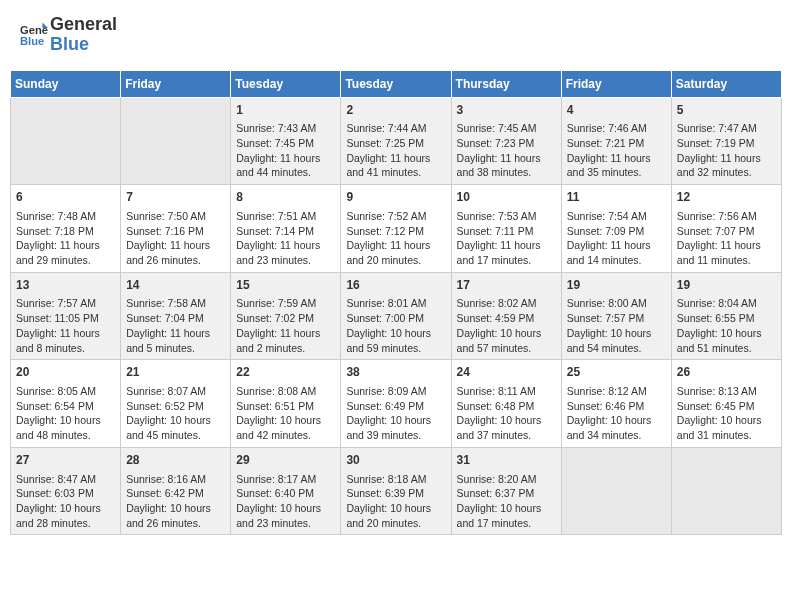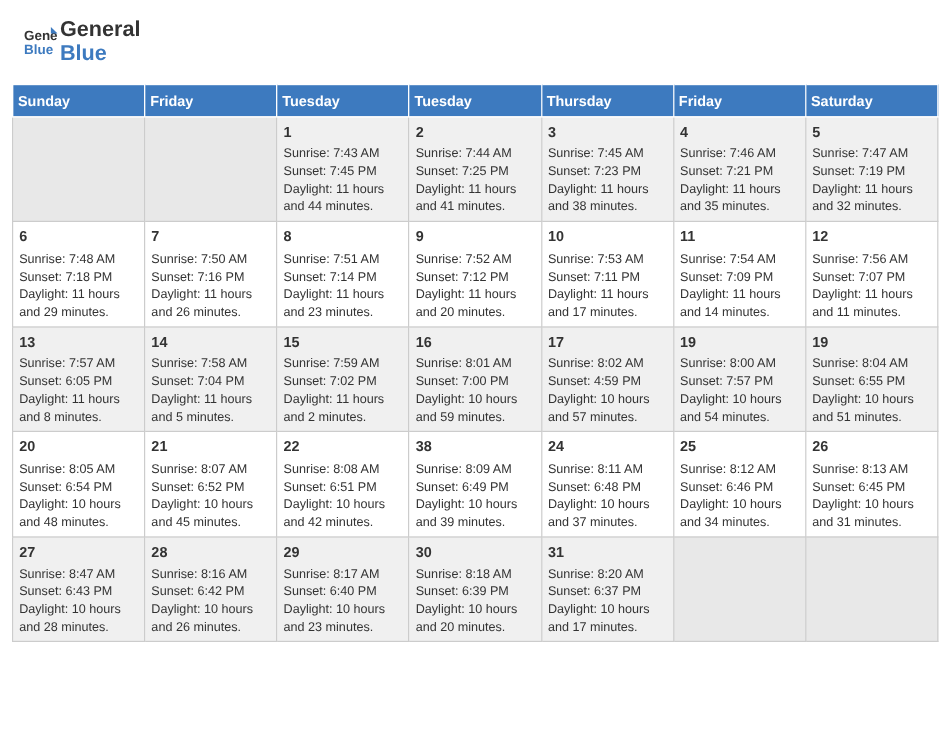--- a/index.html
+++ b/index.html
@@ -193,21 +193,21 @@
           <span class="day-number">12</span>
           <div>Sunrise: 7:56 AM</div>
           <div>Sunset: 7:07 PM</div>
           <div>Daylight: 11 hours and 11 minutes.</div>
         </td>
       </tr>
       <tr class="row-shaded">
         <td>
           <span class="day-number">13</span>
           <div>Sunrise: 7:57 AM</div>
-          <div>Sunset: 6:05 PM</div>
+          <div>Sunset: 11:05 PM</div>
           <div>Daylight: 11 hours and 8 minutes.</div>
         </td>
         <td>
           <span class="day-number">14</span>
           <div>Sunrise: 7:58 AM</div>
           <div>Sunset: 7:04 PM</div>
           <div>Daylight: 11 hours and 5 minutes.</div>
         </td>
         <td>
           <span class="day-number">15</span>
@@ -281,21 +281,21 @@
           <span class="day-number">26</span>
           <div>Sunrise: 8:13 AM</div>
           <div>Sunset: 6:45 PM</div>
           <div>Daylight: 10 hours and 31 minutes.</div>
         </td>
       </tr>
       <tr class="row-shaded">
         <td>
           <span class="day-number">27</span>
           <div>Sunrise: 8:47 AM</div>
-          <div>Sunset: 6:43 PM</div>
+          <div>Sunset: 6:03 PM</div>
           <div>Daylight: 10 hours and 28 minutes.</div>
         </td>
         <td>
           <span class="day-number">28</span>
           <div>Sunrise: 8:16 AM</div>
           <div>Sunset: 6:42 PM</div>
           <div>Daylight: 10 hours and 26 minutes.</div>
         </td>
         <td>
           <span class="day-number">29</span>

